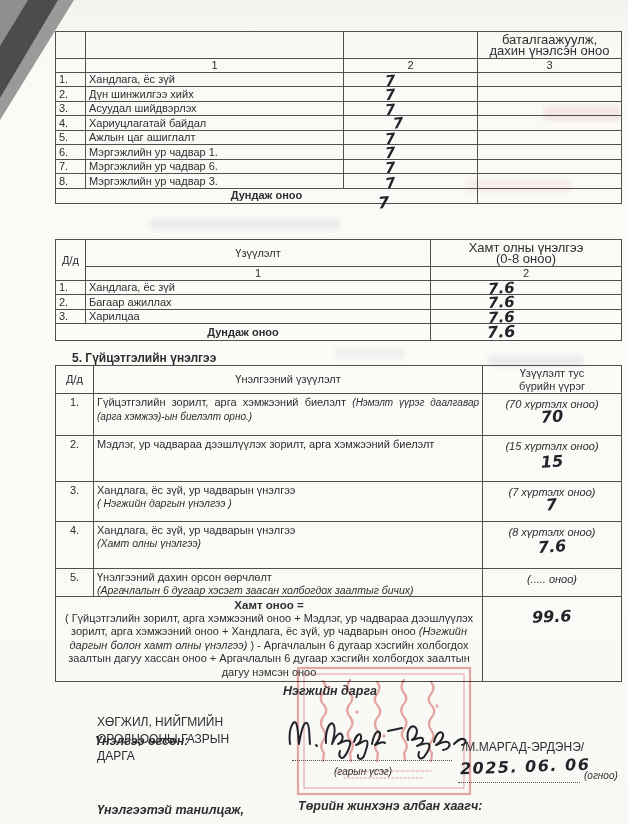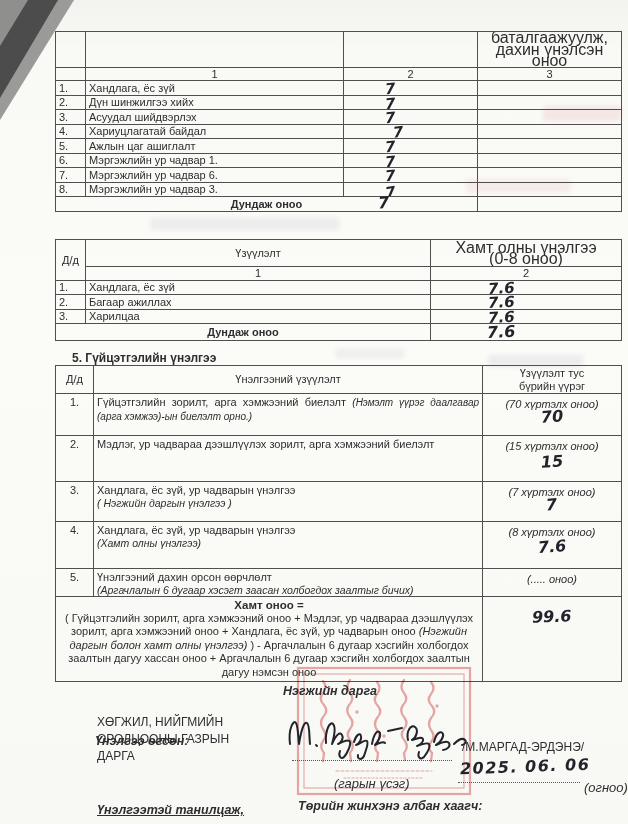--- a/index.html
+++ b/index.html
@@ -8,41 +8,41 @@
         font-family:"Liberation Sans", sans-serif;color:#2e2e30;}
   
   .corner,.corner2,.corner3{position:absolute;top:0;left:0;}
   .corner{width:82px;height:132px;background:#9a9a98;clip-path:polygon(0 0,74px 0,0 120px);}
   .corner2{width:62px;height:102px;background:#4c4c4c;clip-path:polygon(0 0,58px 0,0 98px);}
   .corner3{width:32px;height:52px;background:#8f8f8d;clip-path:polygon(0 0,28px 0,0 46px);}
   table{border-collapse:collapse;table-layout:fixed;position:absolute;background:transparent;}
   td{border:1px solid #4f4f4f;font-size:11px;line-height:12.5px;padding:0 3px;vertical-align:middle;overflow:hidden;}
   .c{text-align:center;}
   .pre{white-space:pre-line;}
-  .small{font-size:16px;line-height:11.5px;}
+  .small{font-size:13px;line-height:11.5px;}
   .b{font-weight:bold;}
   .i{font-style:italic;}
   .top{vertical-align:top;padding-top:2px;}
   .just{text-align:justify;}
   .note-inline{font-style:italic;font-size:10px;}
   .note-block{font-style:italic;font-size:10.5px;line-height:12px;}
   .maxlbl{font-style:italic;font-size:11px;text-align:center;line-height:13px;padding-top:2px;}
   .hw{font-family:"DejaVu Sans",sans-serif;font-style:italic;font-weight:600;color:#23232b;
       display:inline-block;transform:rotate(-4deg);}
   .hw15{font-size:15px;}
   .hw16{font-size:16px;}
   .shiftL20{transform:rotate(-5deg) translateX(-20px);}
   .shiftL25{transform:rotate(-3deg) translateX(-25px);}
   .sec-title{position:absolute;font-size:12px;}
   .abs{position:absolute;}
   .dotline{position:absolute;border-bottom:1.5px dotted #55555c;height:1px;}
   .ghost{position:absolute;filter:blur(2px);border-radius:3px;}
   .stamp{position:absolute;left:296px;top:666px;width:176px;height:130px;opacity:.52;mix-blend-mode:multiply;}
   .sig{position:absolute;left:284px;top:702px;width:200px;height:64px;}
-  .cap{font-size:13px;font-style:italic;margin-top:10px;}
+  .cap{font-size:10px;font-style:italic;}
   .role{font-weight:bold;font-style:italic;font-size:12.5px;}
   .totbody{font-size:11px;line-height:13.5px;text-align:center;}
 </style>
 </head>
 <body>
 
 <div class="page">
 
   <div class="corner"></div>
   <div class="corner2"></div>
@@ -293,16 +293,16 @@
     </svg>
   </div>
   <div class="dotline" style="left:292px;top:759px;width:160px;"></div>
   <div class="abs cap" style="left:334px;top:766px;">(гарын үсэг)</div>
   <div class="abs" style="left:462px;top:740px;font-size:12px;">/М.МАРГАД-ЭРДЭНЭ/</div>
 
   <div class="abs hw" style="left:460px;top:757px;font-size:16px;letter-spacing:1.5px;transform:rotate(-2deg);">2025. 06. 06</div>
   <div class="dotline" style="left:458px;top:781px;width:122px;"></div>
   <div class="abs cap" style="left:584px;top:770px;">(огноо)</div>
 
-  <div class="abs role" style="left:97px;top:803px;text-decoration:underline;">Үнэлгээтэй танилцаж,</div>
+  <div class="abs role" style="left:97px;top:803px;">Үнэлгээтэй танилцаж,</div>
   <div class="abs role" style="left:298px;top:799px;">Төрийн жинхэнэ албан хаагч:</div>
 
 </div>
 
 </body></html>

